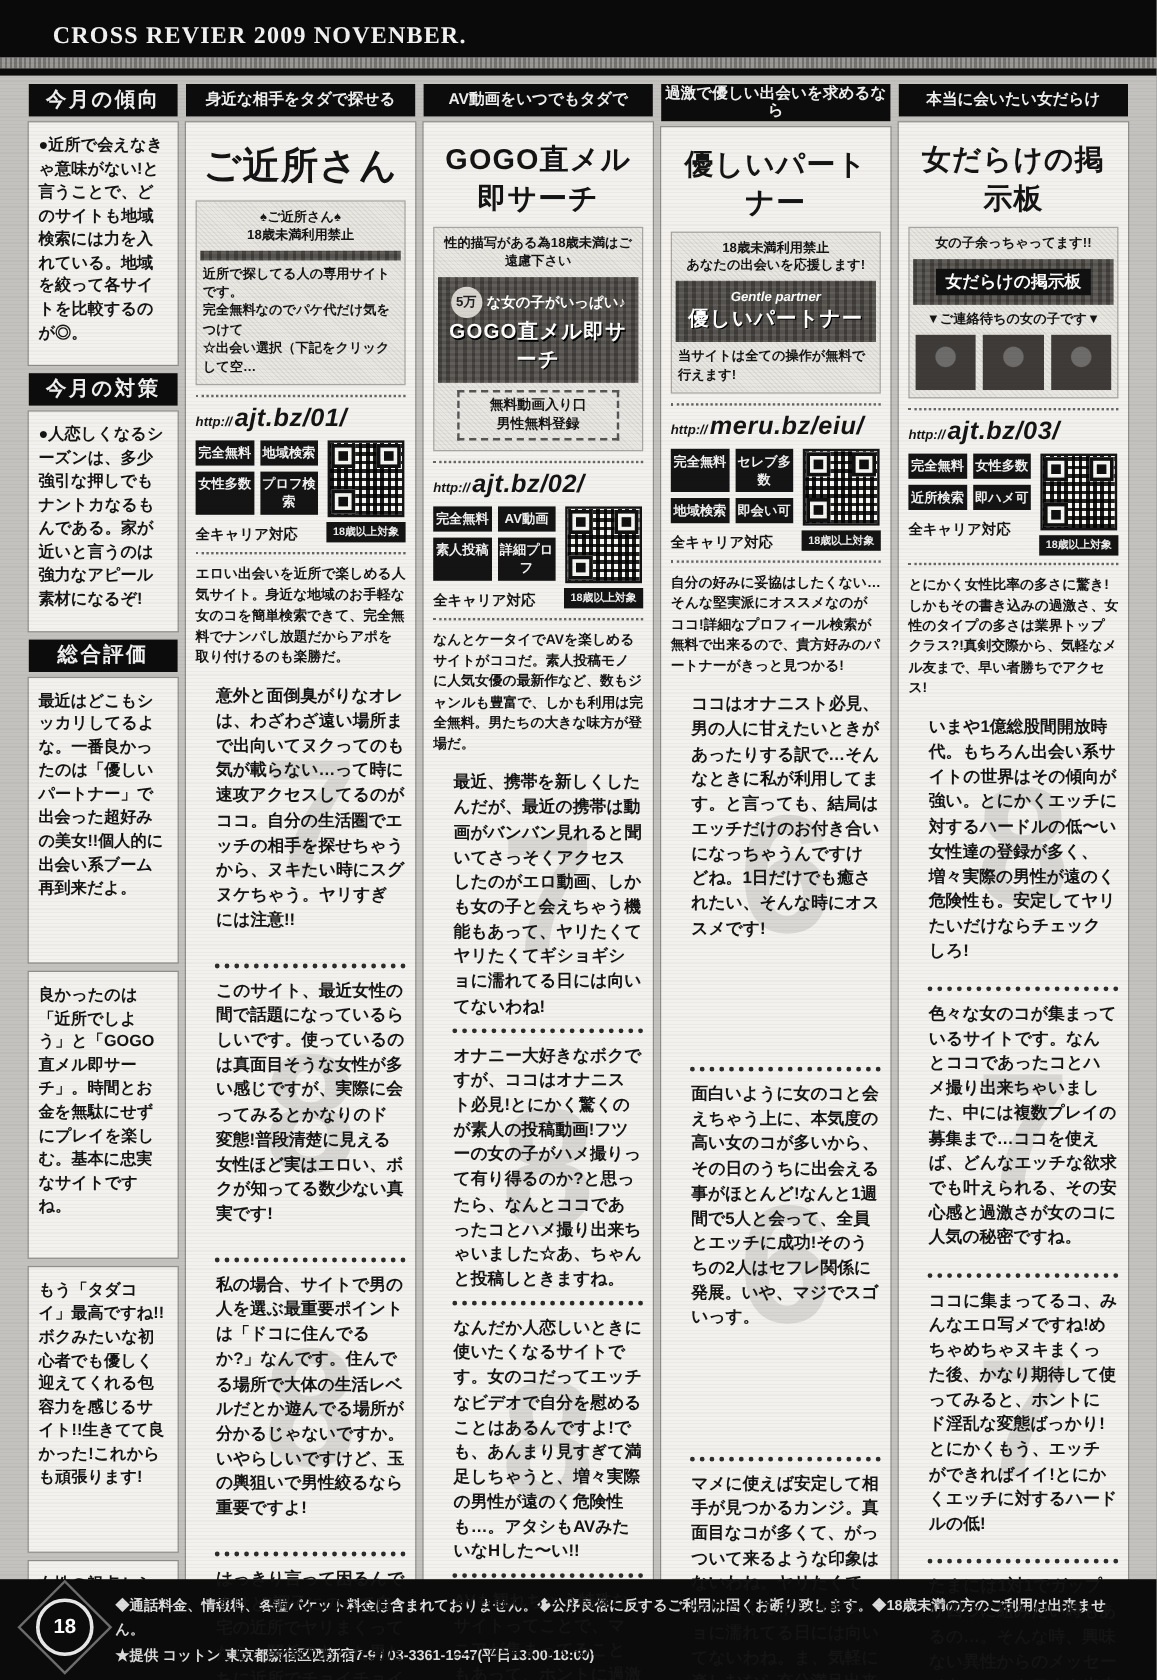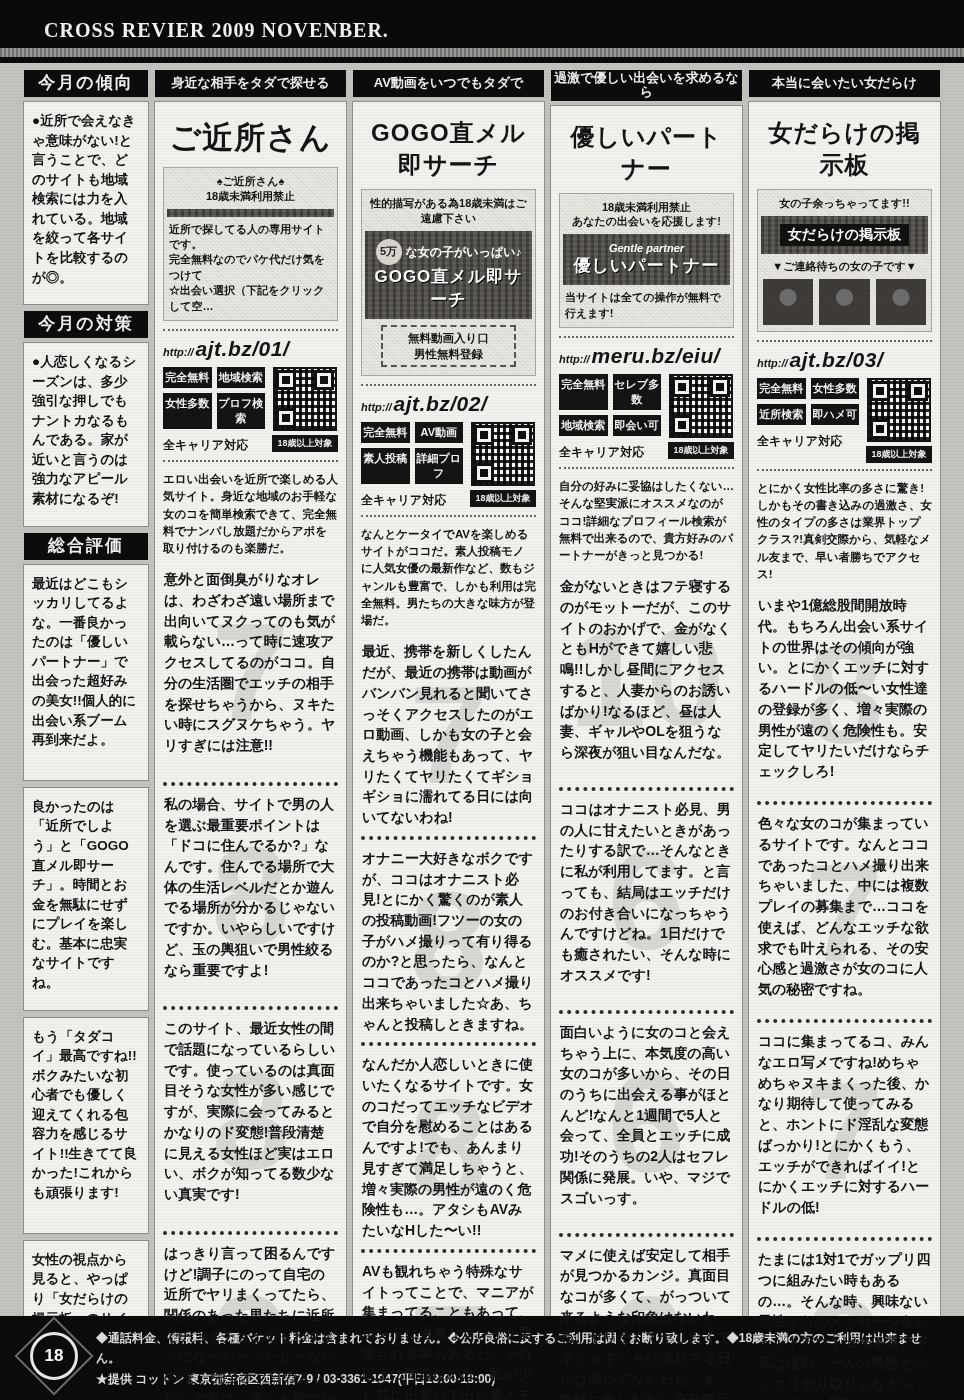--- a/index.html
+++ b/index.html
@@ -60,21 +60,21 @@
   .qr{position:relative;width:60px;height:60px;border:2px solid #141414;background:#f7f7f4;
         background-image:repeating-linear-gradient(0deg,rgba(0,0,0,.85) 0 3px,transparent 3px 7px),
                           repeating-linear-gradient(90deg,#1a1a1a 0 3px,transparent 3px 6px);}
   .qr i{position:absolute;width:14px;height:14px;border:3px solid #101010;background:#f5f5f2;}
   .qr i::after{content:"";position:absolute;inset:3px;background:#101010;}
   .qr i.tl{top:1px;left:1px;} .qr i.tr{top:1px;right:1px;} .qr i.bl{bottom:1px;left:1px;}
   .agebadge{background:#141414;color:#efefef;font-size:9px;font-weight:bold;text-align:center;
         padding:2px 3px;margin-top:4px;width:100%;box-sizing:border-box;}
   .intro{margin-top:9px;font-size:11.5px;font-weight:bold;line-height:1.5;}
   .reviews{margin-top:4px;flex:1;display:flex;flex-direction:column;min-height:0;}
-  .review{position:relative;flex:1;padding:8px 1px;font-size:14px;font-weight:bold;line-height:1.48;}
+  .review{position:relative;flex:1;padding:8px 1px;font-size:14px;font-weight:bold;line-height:1.48;margin-left:16px;}
   .review + .review{border-top:4px dotted #2c2c2c;}
   .review p{position:relative;z-index:1;margin:0;}
   .wm{position:absolute;inset:0;display:flex;align-items:center;justify-content:center;
         font-size:140px;font-weight:bold;color:rgba(45,45,45,.13);z-index:0;pointer-events:none;}
   
   .footer{position:absolute;left:0;right:0;bottom:0;height:84px;background:#0b0b0b;color:#dcdcdc;
         padding:12px 24px 10px 96px;box-sizing:border-box;font-size:12px;font-weight:bold;line-height:1.7;}
   .agecircle{position:absolute;left:30px;top:16px;width:42px;height:42px;border:3px solid #e8e8e8;border-radius:50%;
         display:flex;align-items:center;justify-content:center;color:#fff;font-size:17px;font-weight:bold;}
   .agecircle::before{content:"";position:absolute;inset:-7px;border:2px solid #6d6d6d;transform:rotate(45deg);}
@@ -164,25 +164,25 @@
           </div>
         </div>
         <div class="intro">エロい出会いを近所で楽しめる人気サイト。身近な地域のお手軽な女のコを簡単検索できて、完全無料でナンパし放題だからアポを取り付けるのも楽勝だ。</div>
         <div class="reviews">
           <div class="review">
             <span class="wm">7</span>
             <p>意外と面倒臭がりなオレは、わざわざ遠い場所まで出向いてヌクってのも気が載らない…って時に速攻アクセスしてるのがココ。自分の生活圏でエッチの相手を探せちゃうから、ヌキたい時にスグヌケちゃう。ヤリすぎには注意!!</p>
           </div>
           <div class="review">
             <span class="wm">8</span>
+            <p>このサイト、最近女性の間で話題になっているらしいです。使っているのは真面目そうな女性が多い感じですが、実際に会ってみるとかなりのド変態!普段清楚に見える女性ほど実はエロい、ボクが知ってる数少ない真実です!</p>
+          </div>
+          <div class="review">
+            <span class="wm">8</span>
             <p>私の場合、サイトで男の人を選ぶ最重要ポイントは「ドコに住んでるか?」なんです。住んでる場所で大体の生活レベルだとか遊んでる場所が分かるじゃないですか。いやらしいですけど、玉の輿狙いで男性絞るなら重要ですよ!</p>
-          </div>
-          <div class="review">
-            <span class="wm">8</span>
-            <p>このサイト、最近女性の間で話題になっているらしいです。使っているのは真面目そうな女性が多い感じですが、実際に会ってみるとかなりのド変態!普段清楚に見える女性ほど実はエロい、ボクが知ってる数少ない真実です!</p>
           </div>
           <div class="review">
             <span class="wm">9</span>
             <p>はっきり言って困るんですけど!調子にのって自宅の近所でヤリまくってたら、関係のあった男たちに近所でチョイチョイ出くわすようになっちゃったじゃないの!ま、完全オフ日のスッピンの私は、誰にも気づかれないんだけどね。</p>
           </div>
         </div>
       </div>
     </div>
 
     <div class="vcol">
@@ -277,24 +277,20 @@
                 <i class="tl"></i>
                 <i class="tr"></i>
                 <i class="bl"></i>
               </div>
             <div class="agebadge">18歳以上対象</div>
           </div>
         </div>
         <div class="intro">自分の好みに妥協はしたくない…そんな堅実派にオススメなのがココ!詳細なプロフィール検索が無料で出来るので、貴方好みのパートナーがきっと見つかる!</div>
         <div class="reviews">
           <div class="review">
-            <span class="wm">10</span>
-            <p>金がないときはフテ寝するのがモットーだが、このサイトのおかげで、金がなくともHができて嬉しい悲鳴!!しかし昼間にアクセスすると、人妻からのお誘いばかり!なるほど、昼は人妻、ギャルやOLを狙うなら深夜が狙い目なんだな。</p>
-          </div>
-          <div class="review">
             <span class="wm">6</span>
             <p>ココはオナニスト必見、男の人に甘えたいときがあったりする訳で…そんなときに私が利用してます。と言っても、結局はエッチだけのお付き合いになっちゃうんですけどね。1日だけでも癒されたい、そんな時にオススメです!</p>
           </div>
           <div class="review">
             <span class="wm">6</span>
             <p>面白いように女のコと会えちゃう上に、本気度の高い女のコが多いから、その日のうちに出会える事がほとんど!なんと1週間で5人と会って、全員とエッチに成功!そのうちの2人はセフレ関係に発展。いや、マジでスゴいっす。</p>
           </div>
           <div class="review">
             <span class="wm">6</span>
             <p>マメに使えば安定して相手が見つかるカンジ。真面目なコが多くて、がっついて来るような印象はないわね。ヤリたくてヤリたくてギショギショに濡れてる日には向いてないわね。ま、気軽に楽しむなら充分満足出来るサイトだわね。</p>

